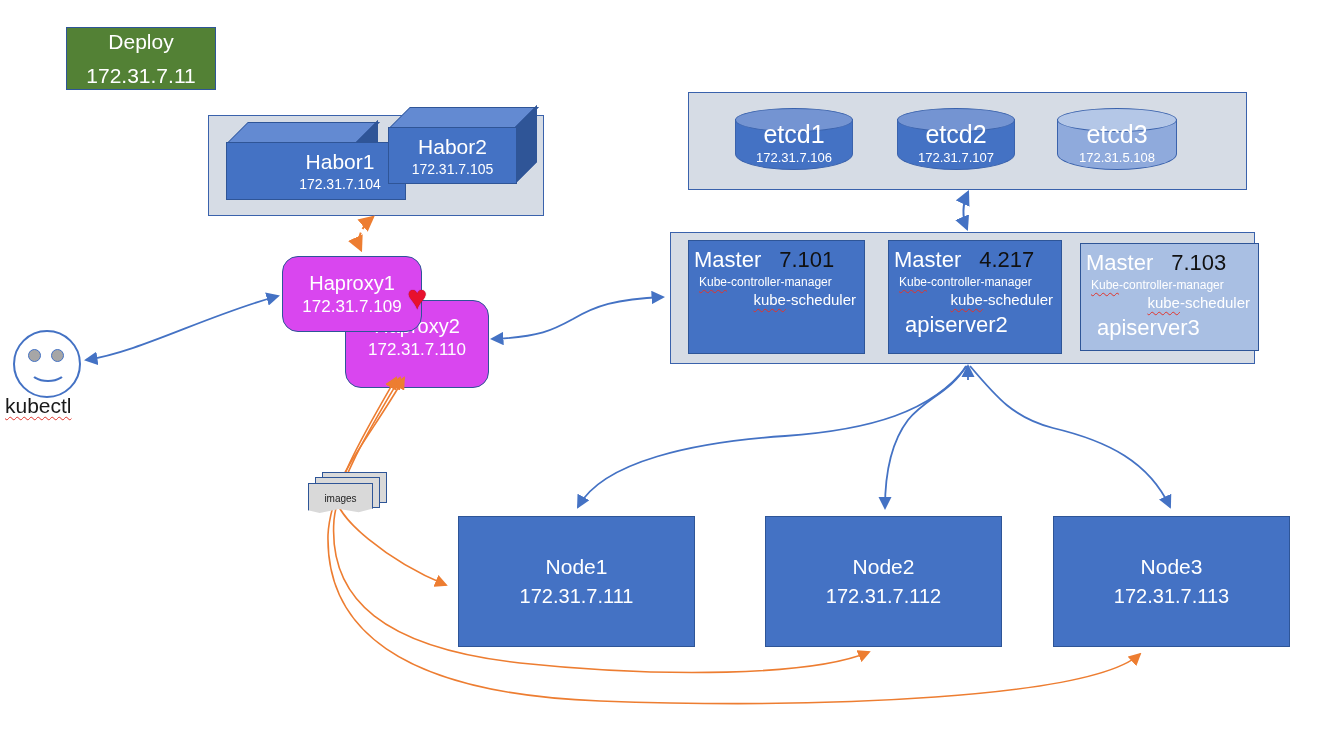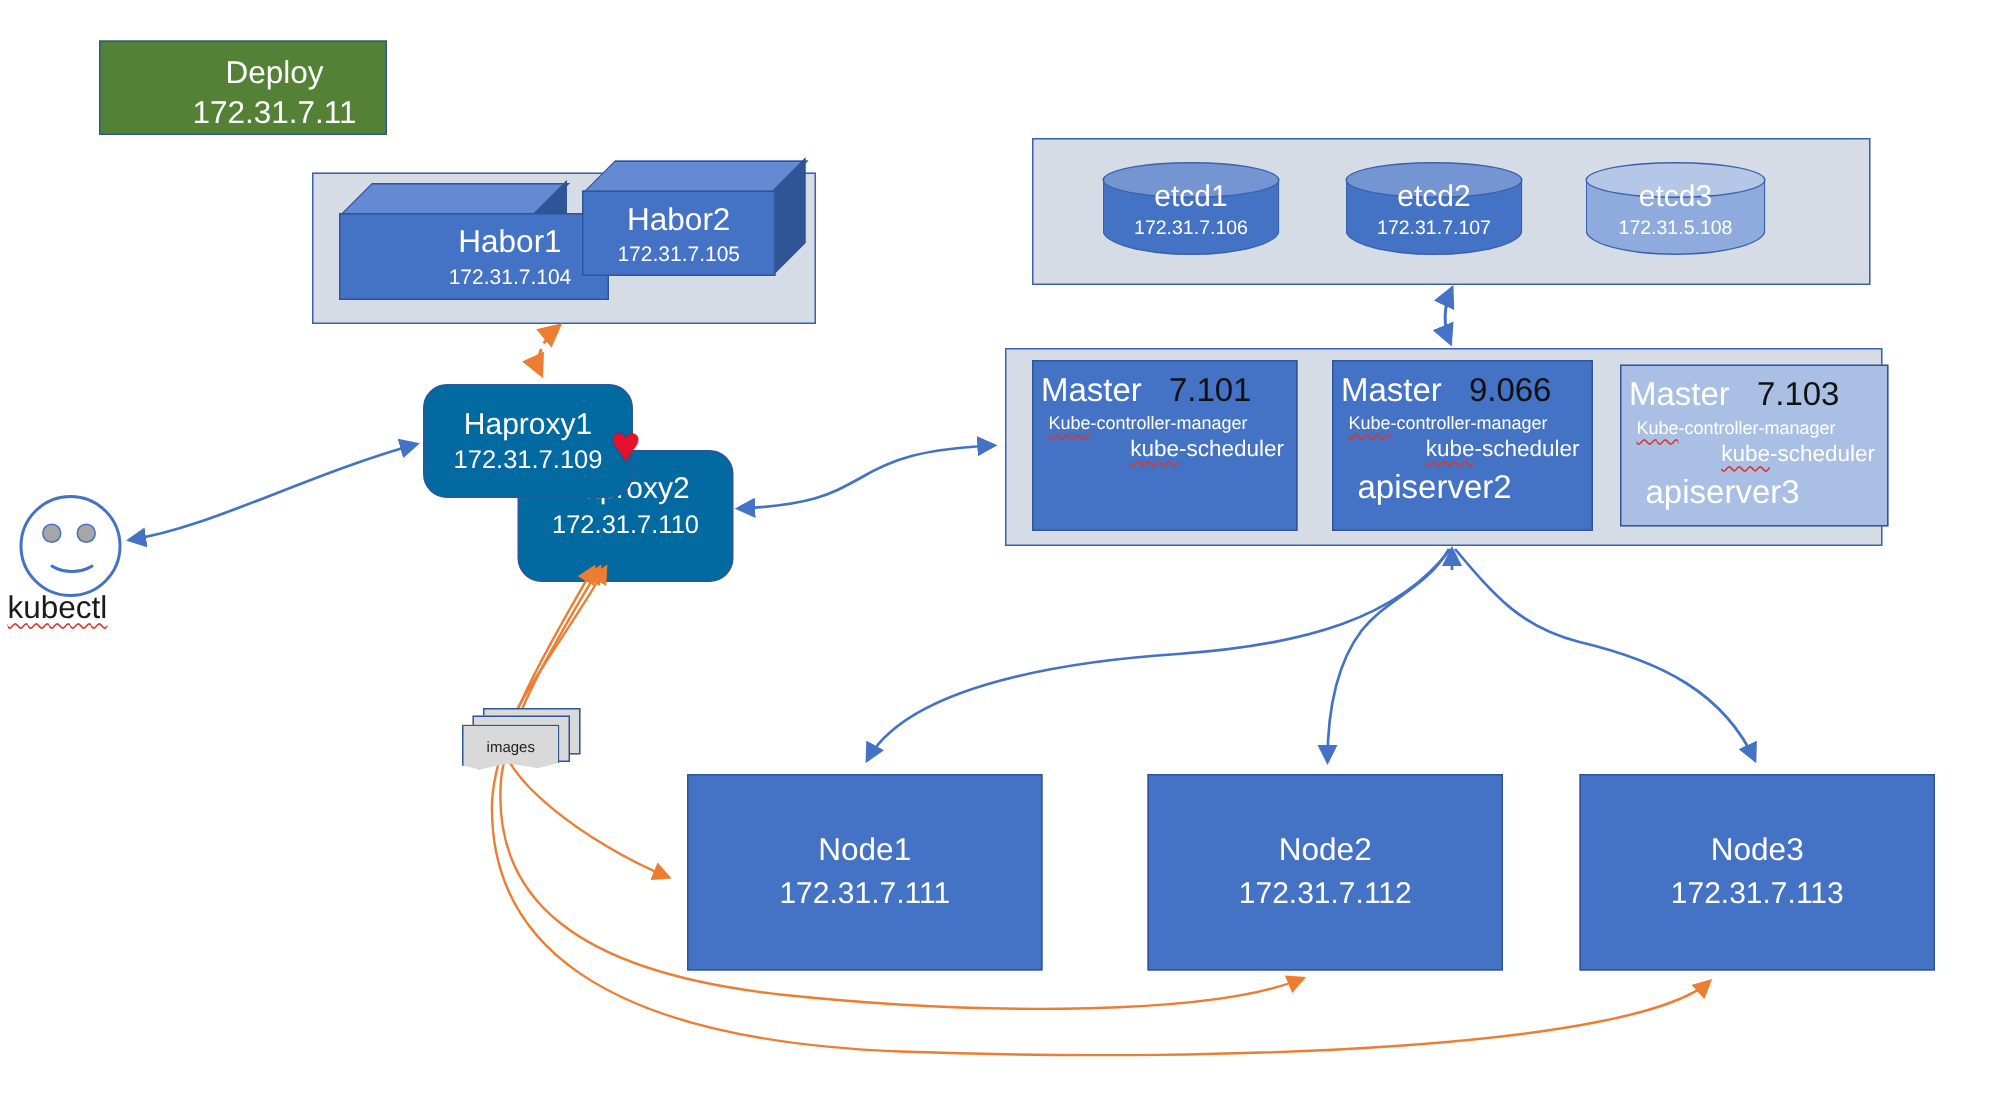--- a/index.html
+++ b/index.html
@@ -8,52 +8,52 @@
   
   .group{position:absolute;background:#D6DCE5;border:1.6px solid #3A62AC;z-index:1;}
   
   .bluebox{position:absolute;background:#4472C4;border:1.6px solid #2E5597;color:#fff;
            display:flex;flex-direction:column;align-items:center;justify-content:center;z-index:2;}
   .bluebox .t1{font-size:21px;}
   .bluebox .t2{font-size:20px;margin-top:6px;}
   
   .deploy{position:absolute;left:66px;top:27px;width:148px;height:61px;background:#538135;
           border:1.6px solid #2E5597;color:#fff;display:flex;flex-direction:column;
-          align-items:center;justify-content:flex-end;z-index:2;font-size:21px;line-height:27px;padding-left:42px;}
+          align-items:center;justify-content:space-between;z-index:2;font-size:21px;line-height:27px;}
   
   .box3d{position:absolute;z-index:2;}
   .b3-front{position:absolute;background:#4472C4;border:1px solid #2F5597;color:#fff;
             display:flex;flex-direction:column;align-items:center;justify-content:center;}
   .b3-top{position:absolute;background:#638AD2;border:1px solid #2F5597;transform:skewX(-45deg);transform-origin:0 100%;}
   .b3-side{position:absolute;background:#2F5597;border:1px solid #2F5597;transform:skewY(-45deg);transform-origin:0 0;}
   .b3-front .t1{font-size:21px;}
   .b3-front .t2{font-size:14px;margin-top:2px;}
   
   .cyl{position:absolute;z-index:2;color:#fff;}
   .cyl-body{position:absolute;left:0;right:0;top:11px;bottom:0;border:1px solid #3A62AC;border-top:none;
             border-radius:0 0 55% 55% / 0 0 18px 18px;}
   .cyl-top{position:absolute;left:0;right:0;top:0;height:22px;border-radius:50%;border:1px solid #3A62AC;}
   .cyl-txt{position:absolute;left:0;right:0;top:12px;text-align:center;z-index:3;}
-  .cyl-txt .t1{font-size:20px;}
+  .cyl-txt .t1{font-size:25px;}
   .cyl-txt .t2{font-size:13px;margin-top:1px;}
   .cyl.dark .cyl-body{background:#4472C4;} .cyl.dark .cyl-top{background:#7494D2;}
   .cyl.light .cyl-body{background:#8FAADC;} .cyl.light .cyl-top{background:#B4C7E7;}
   
   .master{position:absolute;border:1.4px solid #2E5597;color:#fff;z-index:2;padding:6px 0 0 0;}
   .master.dark{background:#4472C4;} .master.light{background:#A9BFE3;}
   .m-row1{display:flex;align-items:baseline;gap:18px;padding-left:5px;}
   .m-name{font-size:22px;color:#fff;}
   .m-ip{font-size:22px;color:#111;}
   .m-kcm{font-size:12px;padding-left:10px;margin-top:2px;}
   .m-ks{font-size:15px;text-align:right;padding-right:8px;margin-top:2px;}
   .m-api{font-size:22px;padding-left:16px;margin-top:4px;}
   .sq{text-decoration:underline;text-decoration-style:wavy;text-decoration-color:#e0342b;
       text-decoration-thickness:1px;text-underline-offset:3px;}
   
-  .haproxy{position:absolute;background:#0369a1;border:1.8px solid #2E5597;border-radius:16px;
+  .haproxy{position:absolute;background:#d946ef;border:1.8px solid #2E5597;border-radius:16px;
            color:#fff;display:flex;flex-direction:column;align-items:center;justify-content:center;}
   .haproxy .t1{font-size:20px;} .haproxy .t2{font-size:17px;margin-top:2px;}
   .hp1{left:282px;top:256px;width:138px;height:74px;z-index:3;}
   .hp2{left:345px;top:300px;width:142px;height:72px;z-index:2;justify-content:flex-start;padding-top:14px;}
   .heart{position:absolute;left:407px;top:278px;font-size:34px;color:#E8112D;z-index:4;
          text-shadow:0 0 1px #8d0b1d;}
   
   .smiley{position:absolute;left:13px;top:330px;width:64px;height:64px;border:2px solid #4472C4;
           border-radius:50%;background:#fff;z-index:2;}
   .eye{position:absolute;width:11px;height:11px;border-radius:50%;background:#A6A6A6;border:1.5px solid #4472C4;top:17px;}
@@ -131,21 +131,21 @@
     <div class="m-row1">
       <span class="m-name">Master</span>
       <span class="m-ip">7.101</span>
     </div>
     <div class="m-kcm"><span class="sq">Kube</span><span>-controller-manager</span></div>
     <div class="m-ks"><span class="sq">kube</span><span>-scheduler</span></div>
   </div>
   <div class="master dark" style="left:888px;top:240px;width:172px;height:106px;">
     <div class="m-row1">
       <span class="m-name">Master</span>
-      <span class="m-ip">9.066</span>
+      <span class="m-ip">4.217</span>
     </div>
     <div class="m-kcm"><span class="sq">Kube</span><span>-controller-manager</span></div>
     <div class="m-ks"><span class="sq">kube</span><span>-scheduler</span></div>
     <div class="m-api">apiserver2</div>
   </div>
   <div class="master light" style="left:1080px;top:243px;width:177px;height:100px;">
     <div class="m-row1">
       <span class="m-name">Master</span>
       <span class="m-ip">7.103</span>
     </div>

